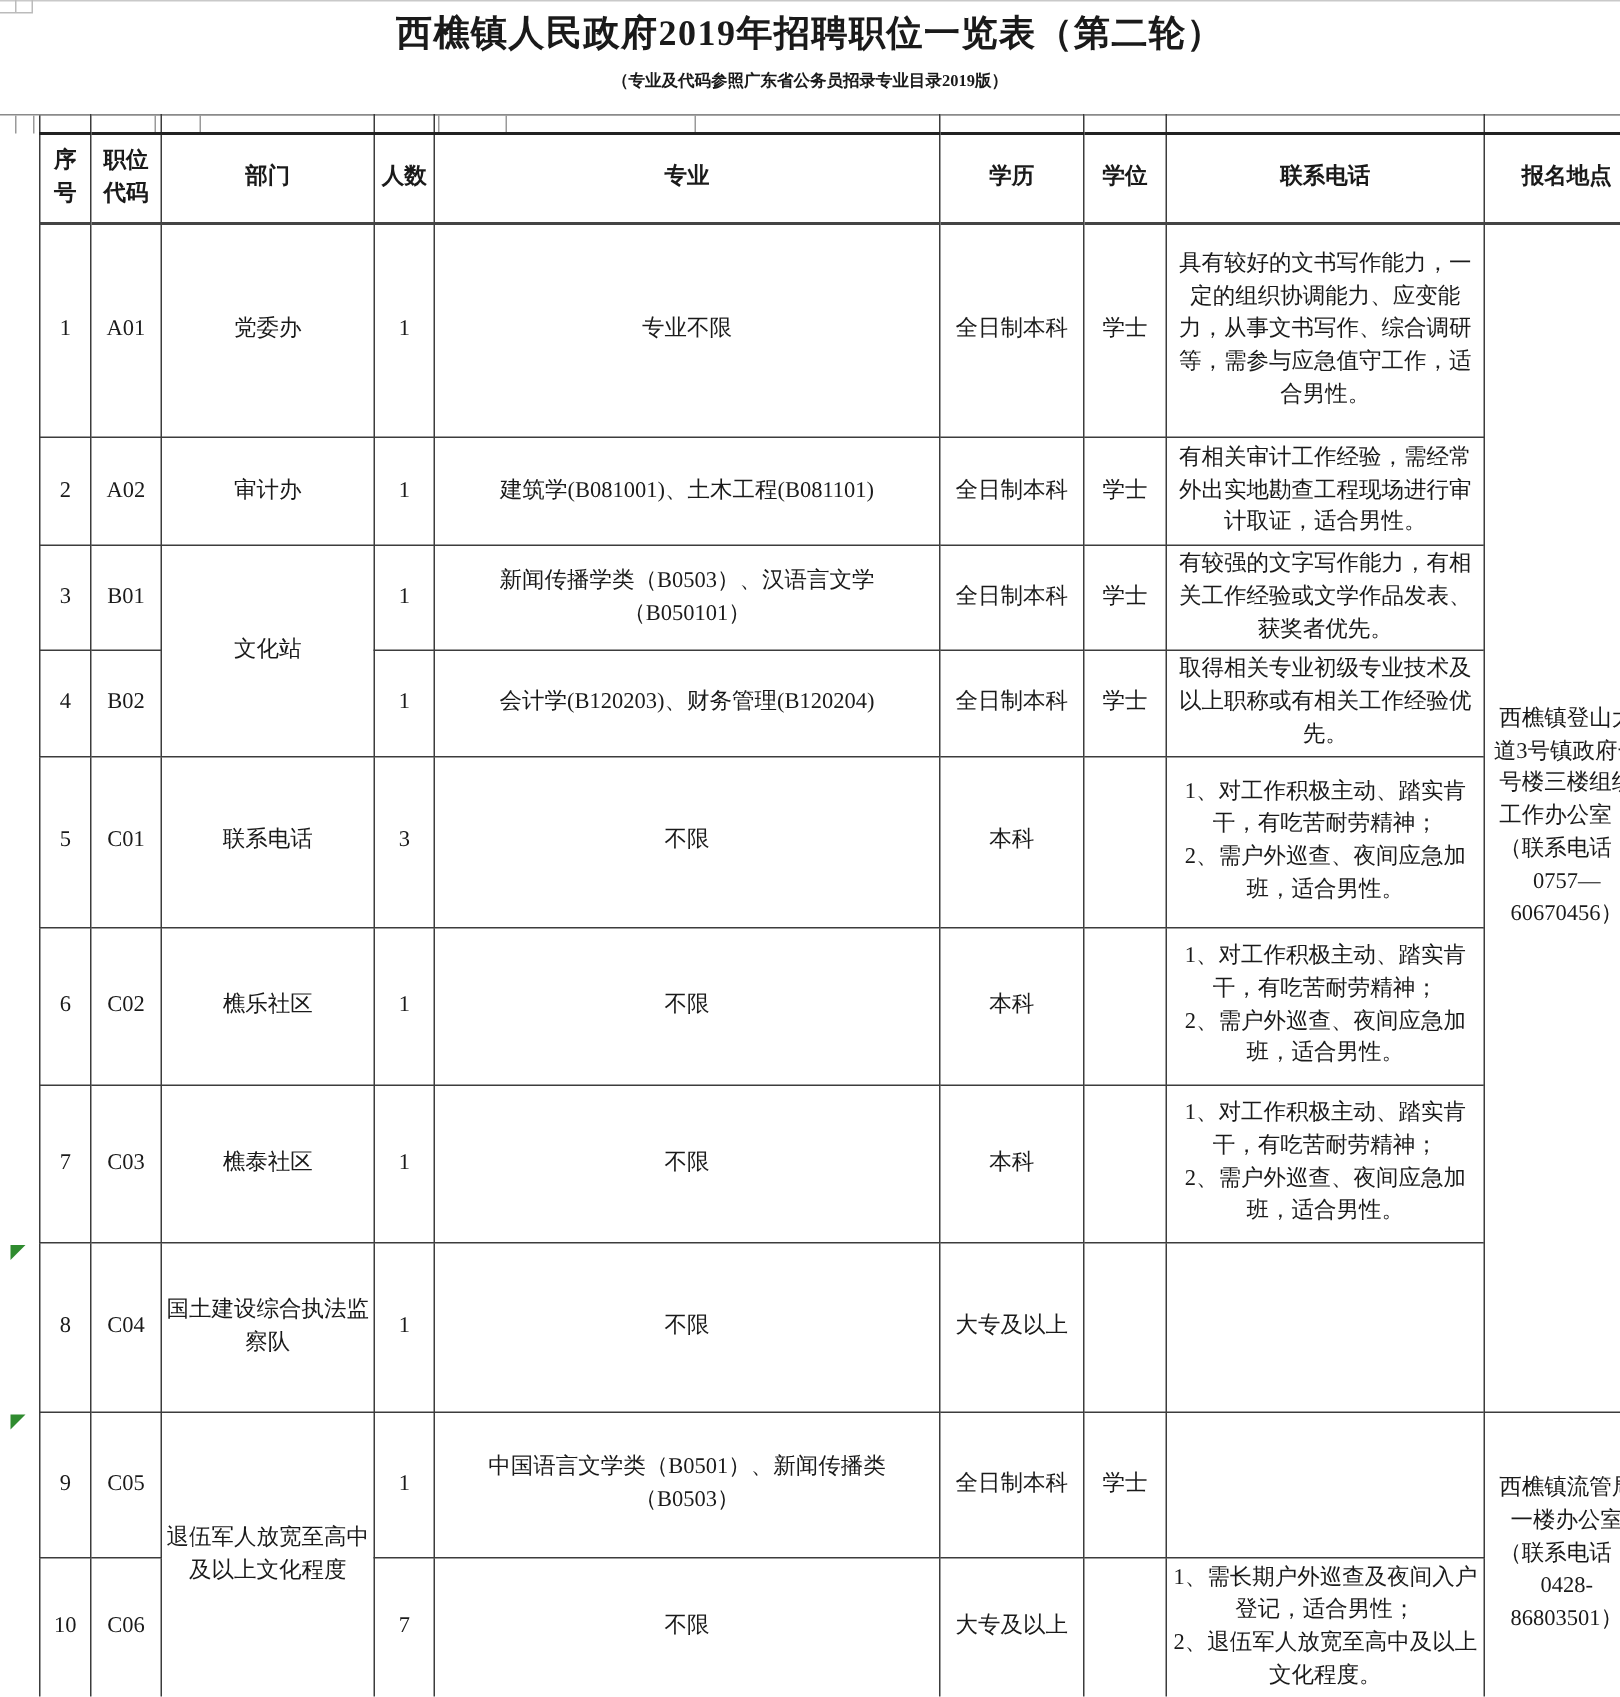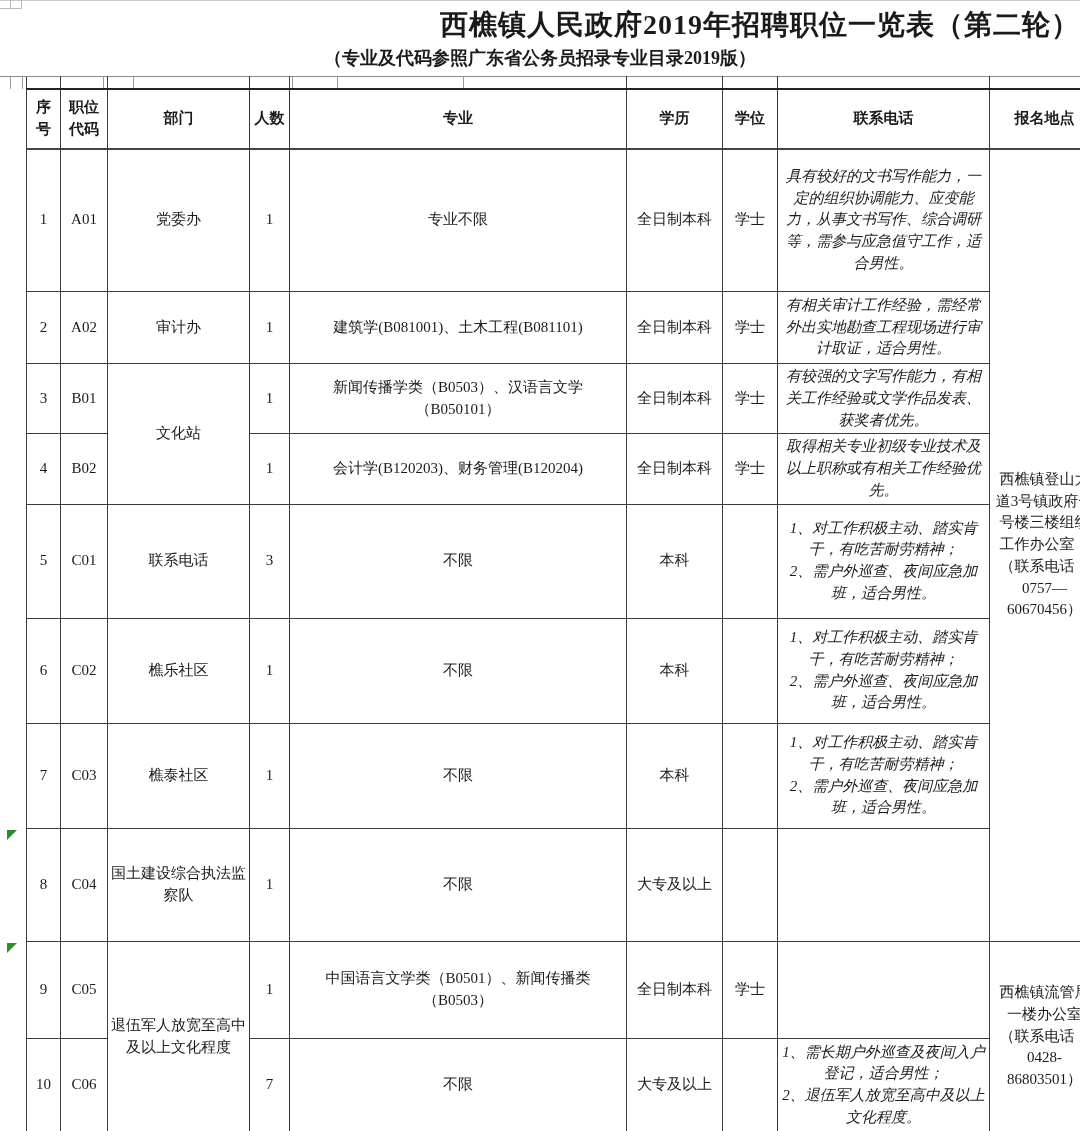--- a/index.html
+++ b/index.html
@@ -2,26 +2,26 @@
 <html><head>
 <meta charset="utf-8">
 <style>
   html,body{margin:0;padding:0;}
   body{
     width:1080px;height:1131px;position:relative;background:#ffffff;
     font-family:"Liberation Serif","DejaVu Serif",serif;color:#1a1a1a;
     overflow:hidden;
   }
   .title{
-    position:absolute;left:0;top:6px;width:1080px;text-align:right;
-    font-size:28px;font-weight:bold;letter-spacing:1px;
+    position:absolute;left:0;top:6px;width:1080px;text-align:center;
+    font-size:24px;font-weight:bold;letter-spacing:1px;
   }
   .subtitle{
     position:absolute;left:0;top:46px;width:1080px;text-align:center;
-    font-size:18px;font-weight:bold;
+    font-size:11px;font-weight:bold;
   }
   .topline{position:absolute;left:0;top:0;width:1080px;height:0;border-top:1px solid #c9c9c9;}
   .corner-cells{position:absolute;left:0;top:0;width:22px;height:8px;border-bottom:1px solid #bbb;}
   .corner-cells .v1{position:absolute;left:10px;top:0;width:0;height:8px;border-left:1px solid #bbb;}
   .corner-cells .v2{position:absolute;left:21px;top:0;width:0;height:8px;border-left:1px solid #bbb;}
   .spacer-topline{position:absolute;left:0;top:76px;width:1080px;height:0;border-top:1px solid #8a8a8a;}
   .hairline{position:absolute;top:77px;height:12px;width:0;border-left:1px solid #9a9a9a;}
 
   table.jobs{
     position:absolute;left:5px;top:76px;width:1073px;
@@ -31,21 +31,21 @@
     border:1px solid #3c3c3c;
     vertical-align:middle;text-align:center;
     font-size:15px;font-weight:normal;
     padding:2px 3px;line-height:1.45;
     overflow:hidden;word-break:break-word;
   }
   tr.spacer td{border-top:1px solid #8a8a8a;border-bottom:2px solid #222;}
   tr.head th{font-weight:bold;border-top:2px solid #222;border-bottom:2px solid #444;font-size:15px;}
   th.code-h{white-space:pre-line;line-height:1.3;}
   td.req{
-    text-align:left;padding:4px 6px;line-height:1.5;white-space:pre-line;font-style:italic;
+    text-align:left;padding:4px 6px;line-height:1.5;white-space:pre-line;
   }
   td.loc{padding:4px 9px;line-height:1.7;}
   td.major{line-height:1.7;}
   td.dept{line-height:1.5;font-family:Liberation Serif, serif;}
   .green-tri{
     position:absolute;width:0;height:0;
     border-top:10px solid #2f8b2f;border-right:10px solid transparent;
   }
   .tri-8{left:7px;top:830px;}
   .tri-9{left:7px;top:943px;}

